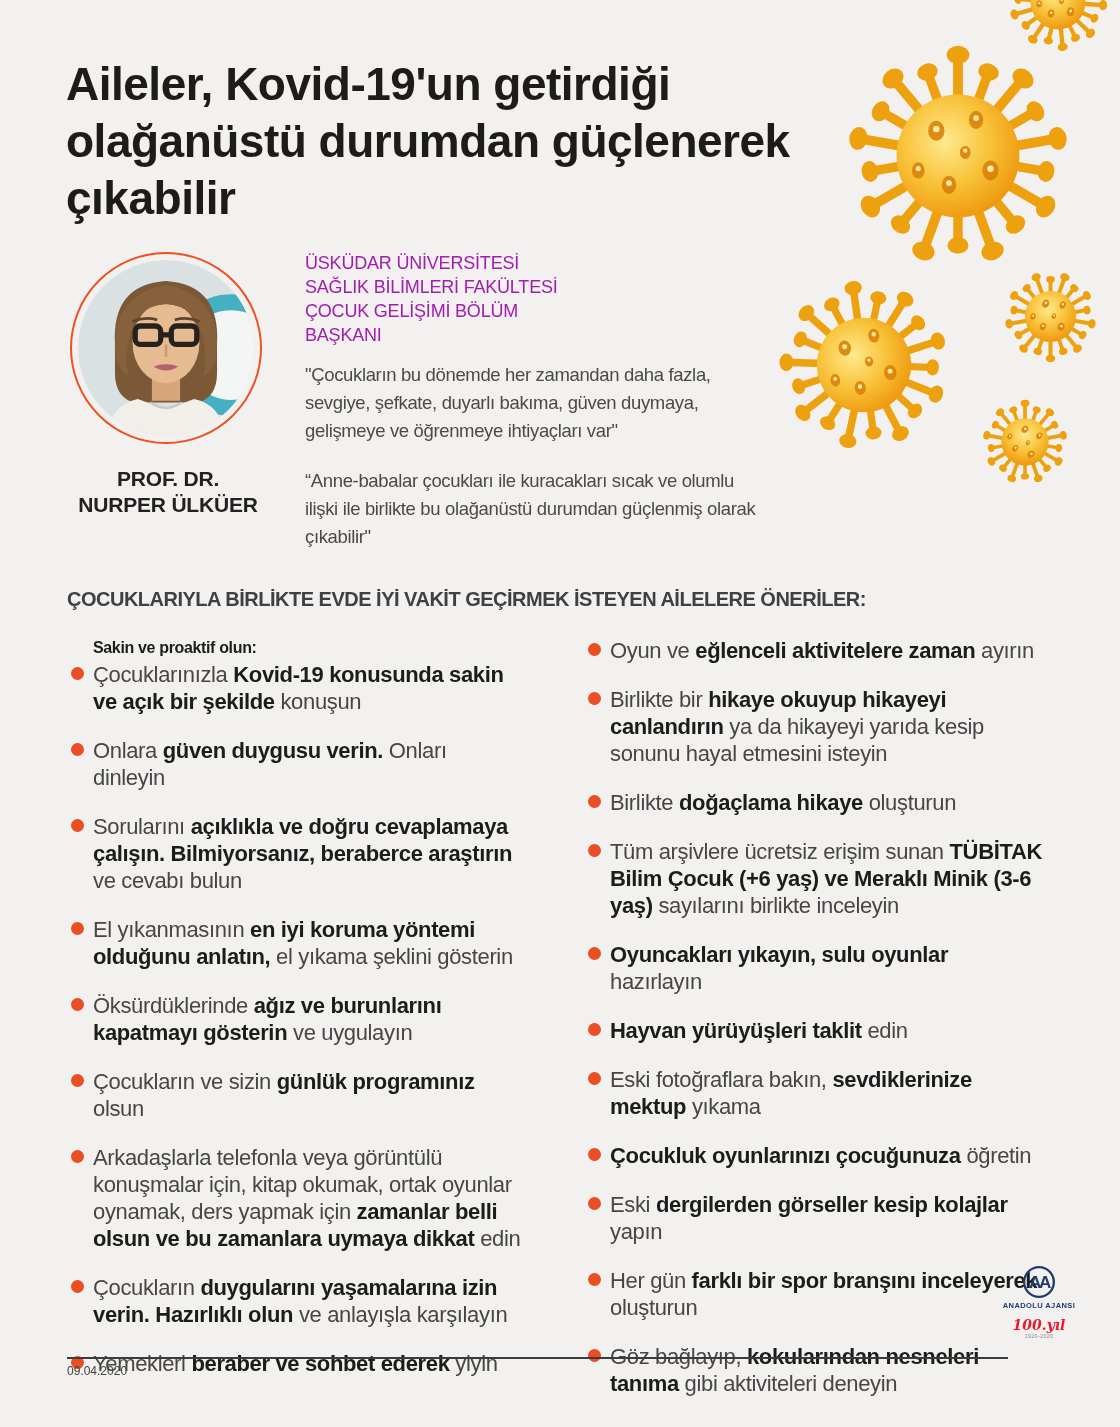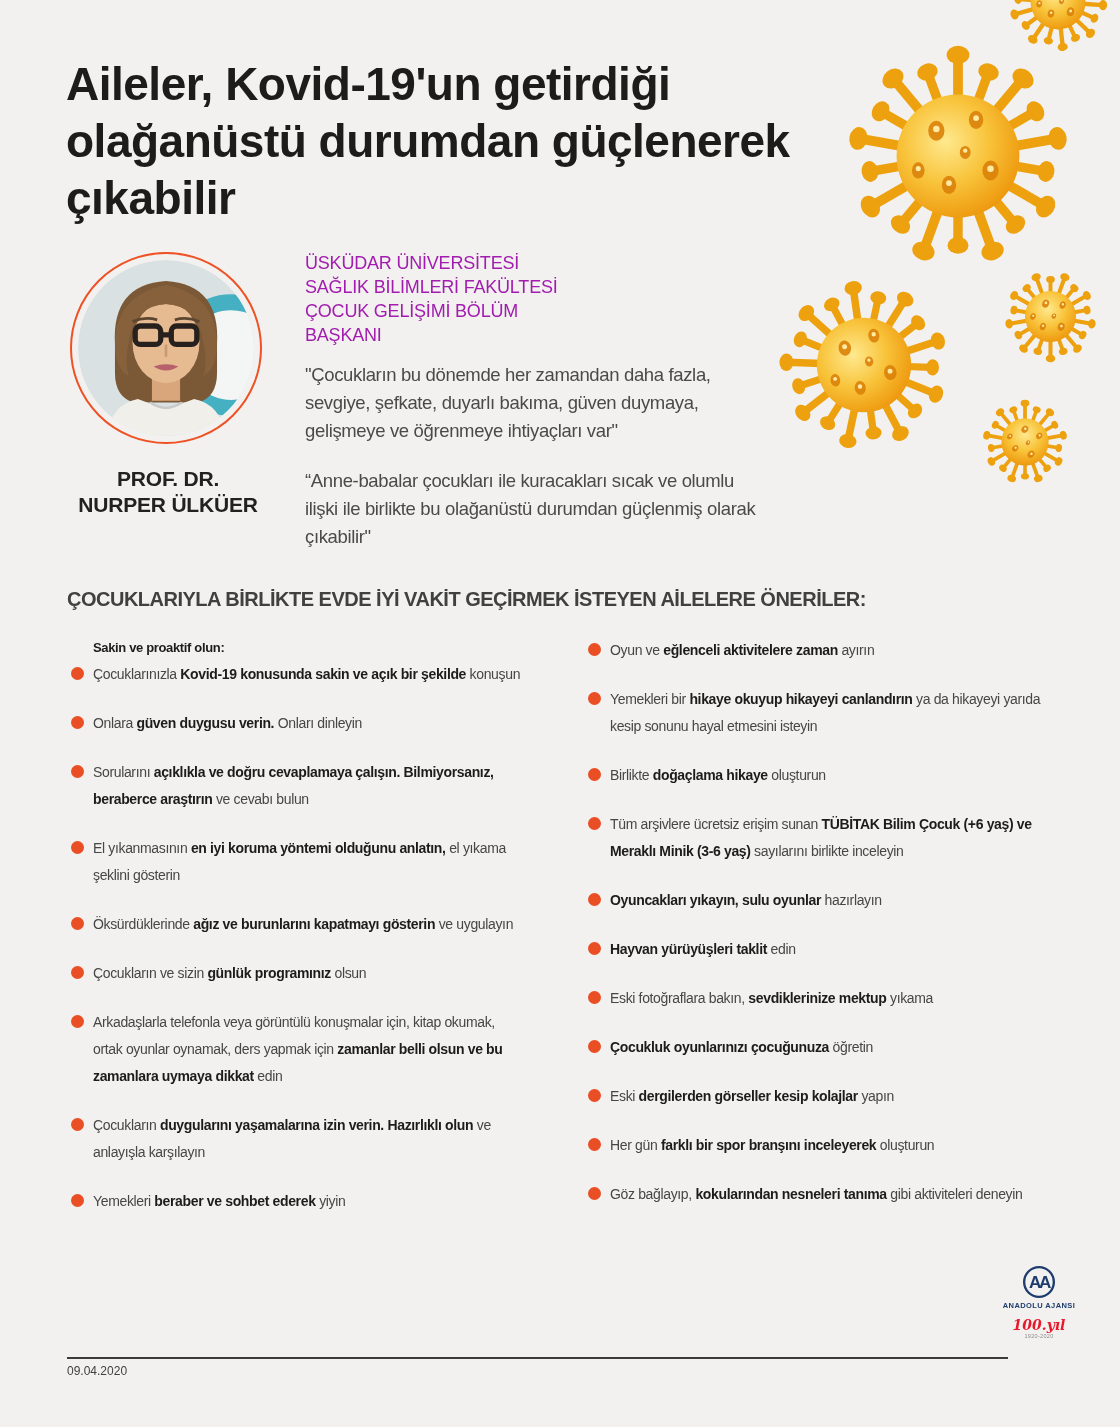--- a/index.html
+++ b/index.html
@@ -39,30 +39,30 @@
   .quote.q2{margin-top:22px;}
 
   .heading{
     position:absolute;left:67px;top:588px;margin:0;width:1000px;
     font-size:20px;font-weight:bold;color:#404040;letter-spacing:-0.5px;
   }
   .col{position:absolute;}
   .col.left{left:71px;top:634px;width:452px;}
   .col.right{left:588px;top:637px;width:455px;}
   .intro{
-    margin:0 0 0 22px;font-size:13px;font-weight:bold;color:#1c1c1b;
+    margin:0 0 0 22px;font-size:16px;font-weight:bold;color:#1c1c1b;
     line-height:27px;letter-spacing:-0.35px;
   }
   .item{display:flex;align-items:flex-start;margin-bottom:22px;}
   .dot{
     flex:0 0 auto;width:13px;height:13px;border-radius:50%;
     background:#e94e24;margin:6px 9px 0 0;
   }
   .itext{
-    margin:0;font-size:14px;line-height:27px;color:#474645;letter-spacing:-0.35px;
+    margin:0;font-size:22px;line-height:27px;color:#474645;letter-spacing:-0.35px;
   }
   .itext .b{font-weight:bold;color:#1c1c1b;}
 
   .footer-line{position:absolute;left:67px;top:1357px;width:941px;height:2px;background:#3b3b3b;}
   .date{position:absolute;left:67px;top:1364px;font-size:12px;color:#414141;}
   .aa-logo{position:absolute;left:1002px;top:1264px;width:74px;text-align:center;}
   .aa-mark{display:block;margin:0 auto;}
   .aa-name{font-size:7.5px;font-weight:bold;color:#1e3c6d;letter-spacing:0.4px;margin-top:1px;white-space:nowrap;}
   .aa-cent{
     font-family:"DejaVu Serif",serif;font-style:italic;font-weight:bold;
@@ -282,21 +282,21 @@
       </div>
   </div>
   <div class="col right">
     <div>
         <div class="item">
           <span class="dot"></span>
           <p class="itext"><span>Oyun ve </span><span class="b">eğlenceli aktivitelere zaman</span><span> ayırın</span></p>
         </div>
         <div class="item">
           <span class="dot"></span>
-          <p class="itext"><span>Yemekleri bir </span><span class="b">hikaye okuyup hikayeyi canlandırın</span><span> ya da hikayeyi yarıda kesip sonunu hayal etmesini isteyin</span></p>
+          <p class="itext"><span>Birlikte bir </span><span class="b">hikaye okuyup hikayeyi canlandırın</span><span> ya da hikayeyi yarıda kesip sonunu hayal etmesini isteyin</span></p>
         </div>
         <div class="item">
           <span class="dot"></span>
           <p class="itext"><span>Birlikte </span><span class="b">doğaçlama hikaye</span><span> oluşturun</span></p>
         </div>
         <div class="item">
           <span class="dot"></span>
           <p class="itext"><span>Tüm arşivlere ücretsiz erişim sunan </span><span class="b">TÜBİTAK Bilim Çocuk (+6 yaş) ve Meraklı Minik (3-6 yaş)</span><span> sayılarını birlikte inceleyin</span></p>
         </div>
         <div class="item">

